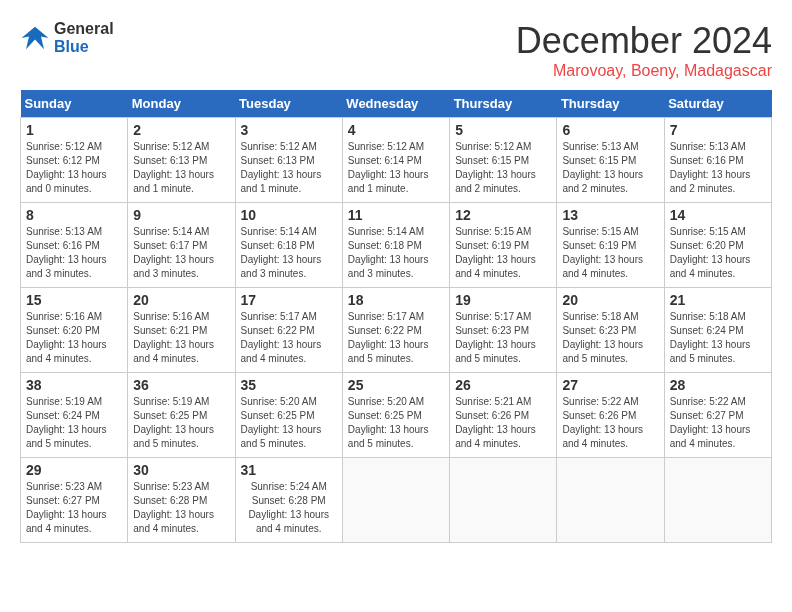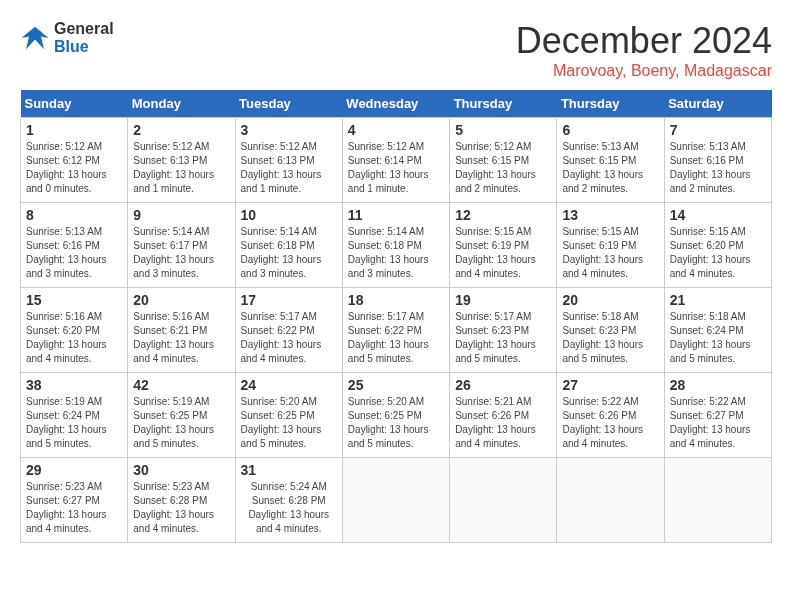--- a/index.html
+++ b/index.html
@@ -263,28 +263,28 @@
       </tr>
       <tr>
         <td>
           <span class="day-num">38</span>
           <div class="day-info" style="white-space: pre-line;">Sunrise: 5:19 AM
 Sunset: 6:24 PM
 Daylight: 13 hours
 and 5 minutes.</div>
         </td>
         <td>
-          <span class="day-num">42</span>
+          <span class="day-num">36</span>
           <div class="day-info" style="white-space: pre-line;">Sunrise: 5:19 AM
 Sunset: 6:25 PM
 Daylight: 13 hours
 and 5 minutes.</div>
         </td>
         <td>
-          <span class="day-num">24</span>
+          <span class="day-num">35</span>
           <div class="day-info" style="white-space: pre-line;">Sunrise: 5:20 AM
 Sunset: 6:25 PM
 Daylight: 13 hours
 and 5 minutes.</div>
         </td>
         <td>
           <span class="day-num">25</span>
           <div class="day-info" style="white-space: pre-line;">Sunrise: 5:20 AM
 Sunset: 6:25 PM
 Daylight: 13 hours

